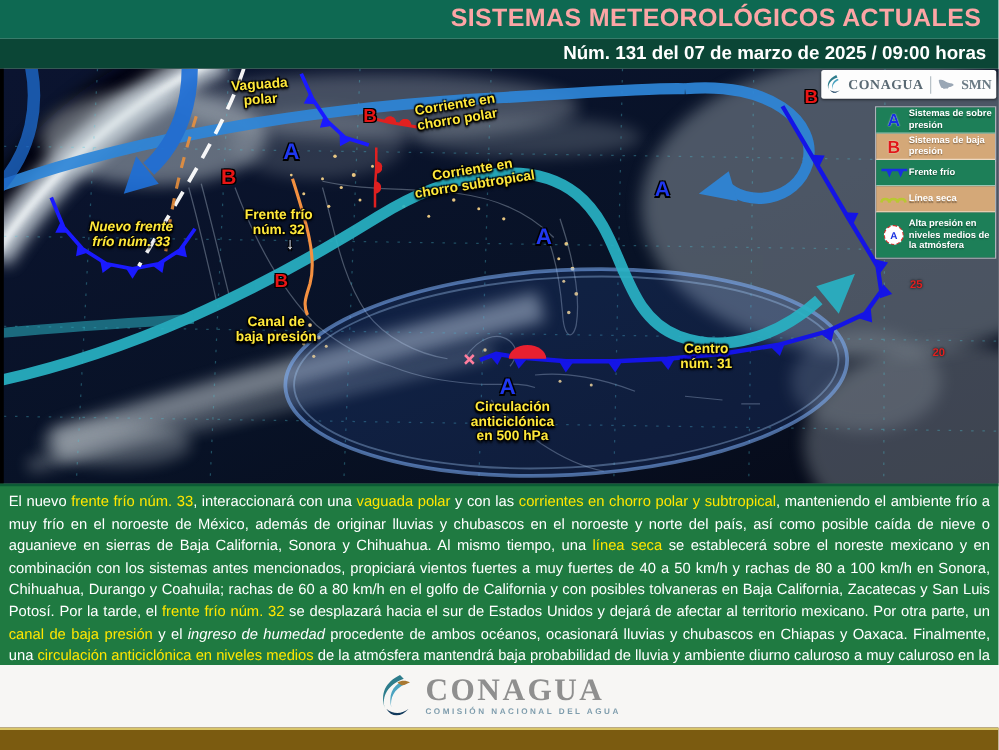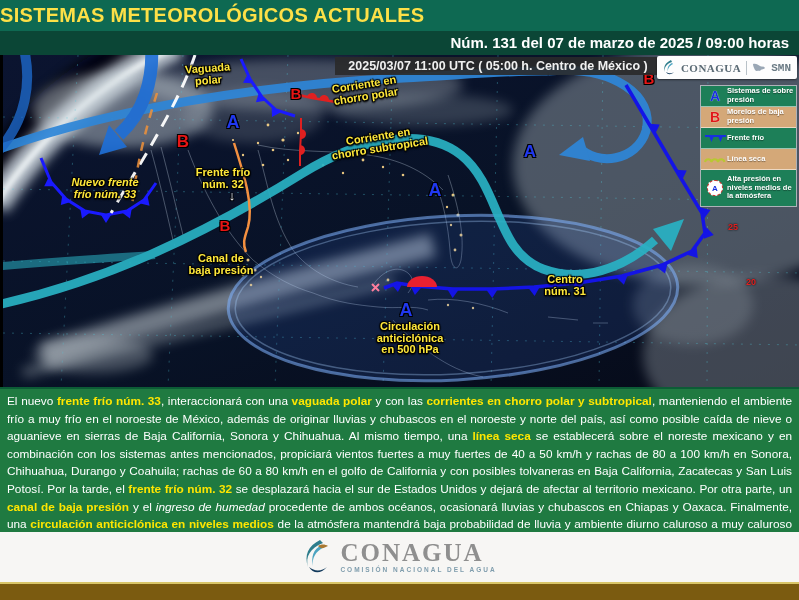--- a/index.html
+++ b/index.html
@@ -2,58 +2,58 @@
 <html><head>
 <meta charset="utf-8">
 <style>
   html,body{margin:0;padding:0;background:#ffffff;}
   *{box-sizing:border-box;}
   body{font-family:"Liberation Sans", sans-serif;}
   .frame{position:relative;width:799px;height:600px;overflow:hidden;background:#fff;}
 
   
   .title-bar{position:absolute;left:0;top:0;width:799px;height:31px;background:#0e6952;
-    color:#fde047;font-weight:bold;font-size:20px;line-height:31px;text-align:left;padding-right:14px;letter-spacing:.3px;}
+    color:#fca5a5;font-weight:bold;font-size:20px;line-height:31px;text-align:right;padding-right:14px;letter-spacing:.3px;}
   .subtitle-bar{position:absolute;left:0;top:31px;width:799px;height:24px;background:#0b4636;
     color:#fff;font-weight:bold;font-size:15px;line-height:24px;text-align:right;padding-right:10px;}
 
   
   .map{position:absolute;left:0;top:55px;width:799px;height:332px;background:#081020;overflow:hidden;border-left:3px solid #000;}
   .map svg.map-art{position:absolute;left:0;top:0;width:799px;height:332px;}
   .map-annotations{position:absolute;left:0;top:0;width:799px;height:332px;}
   .map-label{position:absolute;color:#ffe83a;font-weight:bold;font-size:11px;line-height:11.5px;text-align:center;white-space:nowrap;
     text-shadow:1px 1px 1px #000,-1px -1px 1px #000,1px -1px 1px #000,-1px 1px 1px #000,0 2px 2px #000;}
   .map-letter{position:absolute;font-weight:bold;text-shadow:1px 1px 0 #000,-1px -1px 0 #000,1px -1px 0 #000,-1px 1px 0 #000;}
   .lat-label{position:absolute;color:#e02020;font-size:9px;font-weight:bold;text-shadow:0 0 2px #000;}
 
   .map-timestamp{position:absolute;left:332px;top:2px;width:326px;height:18px;background:rgba(42,42,42,.9);
     color:#f0f0f0;font-weight:bold;font-size:12.5px;line-height:18px;text-align:center;}
   .map-logobox{position:absolute;right:2px;top:1px;width:140px;height:23px;background:#fdfdfd;border-radius:2px;
     display:flex;align-items:center;justify-content:center;gap:5px;box-shadow:0 1px 2px rgba(0,0,0,.5);}
   .map-logobox .brand{font-family:"Liberation Serif",serif;font-weight:bold;color:#5a6a74;font-size:11px;letter-spacing:.5px;}
   .map-logobox .divider{width:1px;height:14px;background:#b9c2c8;}
-  .map-logobox .smn{font-family:Liberation Mono, monospace;font-weight:bold;color:#6b7b85;font-size:11px;}
+  .map-logobox .smn{font-family:Liberation Serif, serif;font-weight:bold;color:#6b7b85;font-size:11px;}
 
   
   .legend{position:absolute;right:2px;top:30px;width:97px;border:1px solid rgba(255,255,255,.55);}
   .legend-row{display:flex;align-items:center;min-height:21px;padding:1px 2px;border-bottom:1px solid rgba(255,255,255,.55);}
   .legend-row:last-child{border-bottom:none;min-height:36px;}
   .legend-row:nth-child(odd){background:#1d7f58;}
   .legend-row:nth-child(even){background:#d4a878;}
   .legend-icon{width:24px;flex:0 0 24px;display:flex;align-items:center;justify-content:center;}
   .legend-text{flex:1;color:#fff;font-weight:bold;font-size:7.5px;line-height:1.18;text-shadow:0 1px 1px rgba(0,0,0,.4);}
   .sym-A{color:#1830e0;font-weight:bold;font-size:14px;text-shadow:0 0 1px #fff;}
   .sym-B{color:#e01818;font-weight:bold;font-size:14px;text-shadow:0 0 1px #fff;}
   .sym-circleA{width:16px;height:16px;border-radius:50%;background:#fff;border:1.5px dashed #e03030;
     display:flex;align-items:center;justify-content:center;color:#1830e0;font-weight:bold;font-size:8px;}
 
   
   .bulletin{position:absolute;left:0;top:387px;width:799px;height:145px;background:#1f7a41;
     color:#fff;font-size:11.8px;line-height:17.6px;padding:4px 7px 0 7px;text-align:justify;border-top:2px solid #0c5c36;}
-  .bulletin .hl{color:#ffe600;font-weight:bold;}
+  .bulletin .hl{color:#ffe600;font-weight:normal;}
   .bulletin .bd{font-weight:bold;}
   .bulletin .it{font-style:italic;margin-top:28px;}
 
   
   .footer{position:absolute;left:0;top:532px;width:799px;height:50px;background:#f7f6f4;
     display:flex;align-items:center;justify-content:center;gap:8px;}
   .footer-text .brand{font-family:"Liberation Serif",serif;font-weight:bold;font-size:25px;color:#8f8f8f;letter-spacing:2px;line-height:24px;}
   .footer-text .sub{font-size:6.5px;font-weight:bold;color:#7f9dad;letter-spacing:2px;margin-top:1px;}
   .bottom-bar{position:absolute;left:0;top:582px;width:799px;height:18px;background:#7b5b10;box-shadow:inset 0 2px 0 #d9c568;}
 </style>
@@ -241,21 +241,20 @@
         <div class="map-letter" style="left: 180px; top: 87px; transform: translate(-50%, -50%); color: rgb(232, 21, 21); font-size: 17px;">B</div>
         <div class="map-letter" style="left: 222px; top: 170px; transform: translate(-50%, -50%); color: rgb(232, 21, 21); font-size: 15px;">B</div>
         <div class="map-letter" style="left: 293px; top: 38px; transform: translate(-50%, -50%); color: rgb(232, 21, 21); font-size: 15px;">B</div>
         <div class="map-letter" style="left: 646px; top: 23px; transform: translate(-50%, -50%); color: rgb(232, 21, 21); font-size: 15px;">B</div>
         <div class="map-letter" style="left: 229px; top: 140px; transform: translate(-50%, -50%); color: rgb(255, 255, 255); font-size: 13px;">↓</div>
         <div class="lat-label" style="left: 701px; top: 65px;">30</div>
         <div class="lat-label" style="left: 725px; top: 167px;">25</div>
         <div class="lat-label" style="left: 743px; top: 222px;">20</div>
       </div>
 
-    <div class="map-timestamp">2025/03/07 11:00 UTC ( 05:00 h. Centro de México )</div>
 
     <div class="map-logobox">
       <svg width="13" height="15" viewBox="0 0 13 15">
         <path d="M8,0 C2,3 0,7 2,12 C1,8 3,4 9,2 Z" fill="#2e7d8c"></path>
         <path d="M9,3 C5,5 4,8 5,12 C4.5,9 6,6 10,4 Z" fill="#4aa3c0"></path>
         <path d="M3,12 C6,14 9,13.5 11,12 C8,15 5,15 3,12 Z" fill="#123a5c"></path>
       </svg>
       <span class="brand">CONAGUA</span>
       <span class="divider"></span>
       <svg width="14" height="12" viewBox="0 0 14 12">
@@ -268,21 +267,21 @@
         <div class="legend-row">
           <span class="legend-icon">
             <span class="sym-A">A</span>
           </span>
           <span class="legend-text">Sistemas de sobre presión</span>
         </div>
         <div class="legend-row">
           <span class="legend-icon">
             <span class="sym-B">B</span>
           </span>
-          <span class="legend-text">Morelos de baja presión</span>
+          <span class="legend-text">Sistemas de baja presión</span>
         </div>
         <div class="legend-row">
           <span class="legend-icon">
             <svg width="21" height="10" viewBox="0 0 21 10">
               <line x1="0" y1="3" x2="21" y2="3" stroke="#1830e0" stroke-width="2"></line>
               <path d="M4,3 l5,0 l-2.5,6 Z M13,3 l5,0 l-2.5,6 Z" fill="#1830e0"></path>
             </svg>
           </span>
           <span class="legend-text">Frente frío</span>
         </div>

